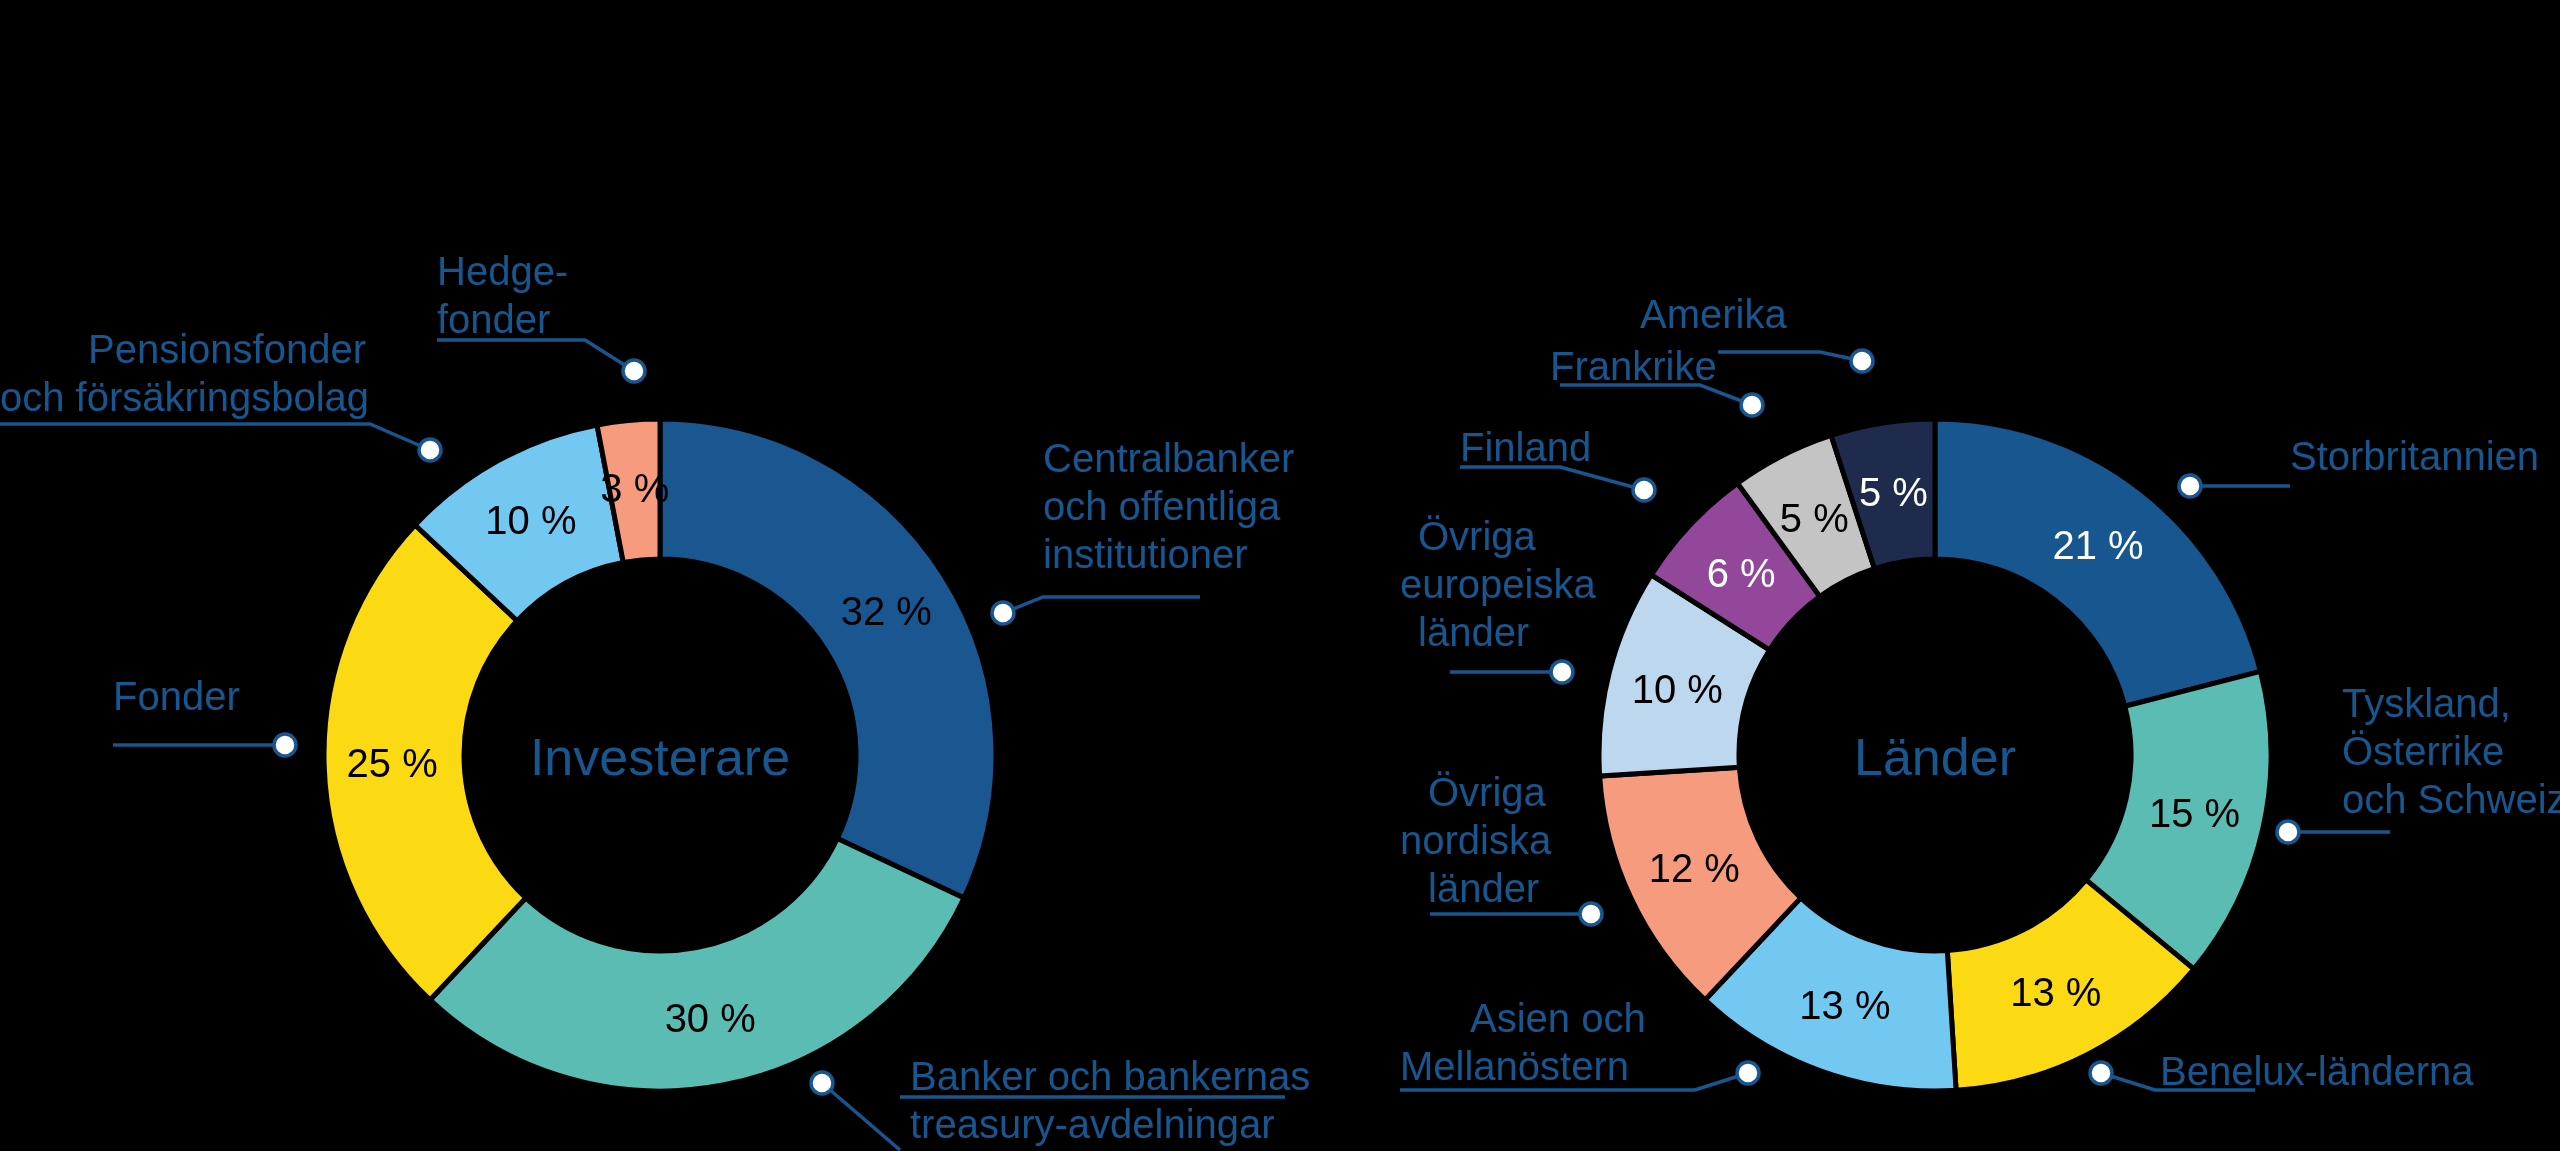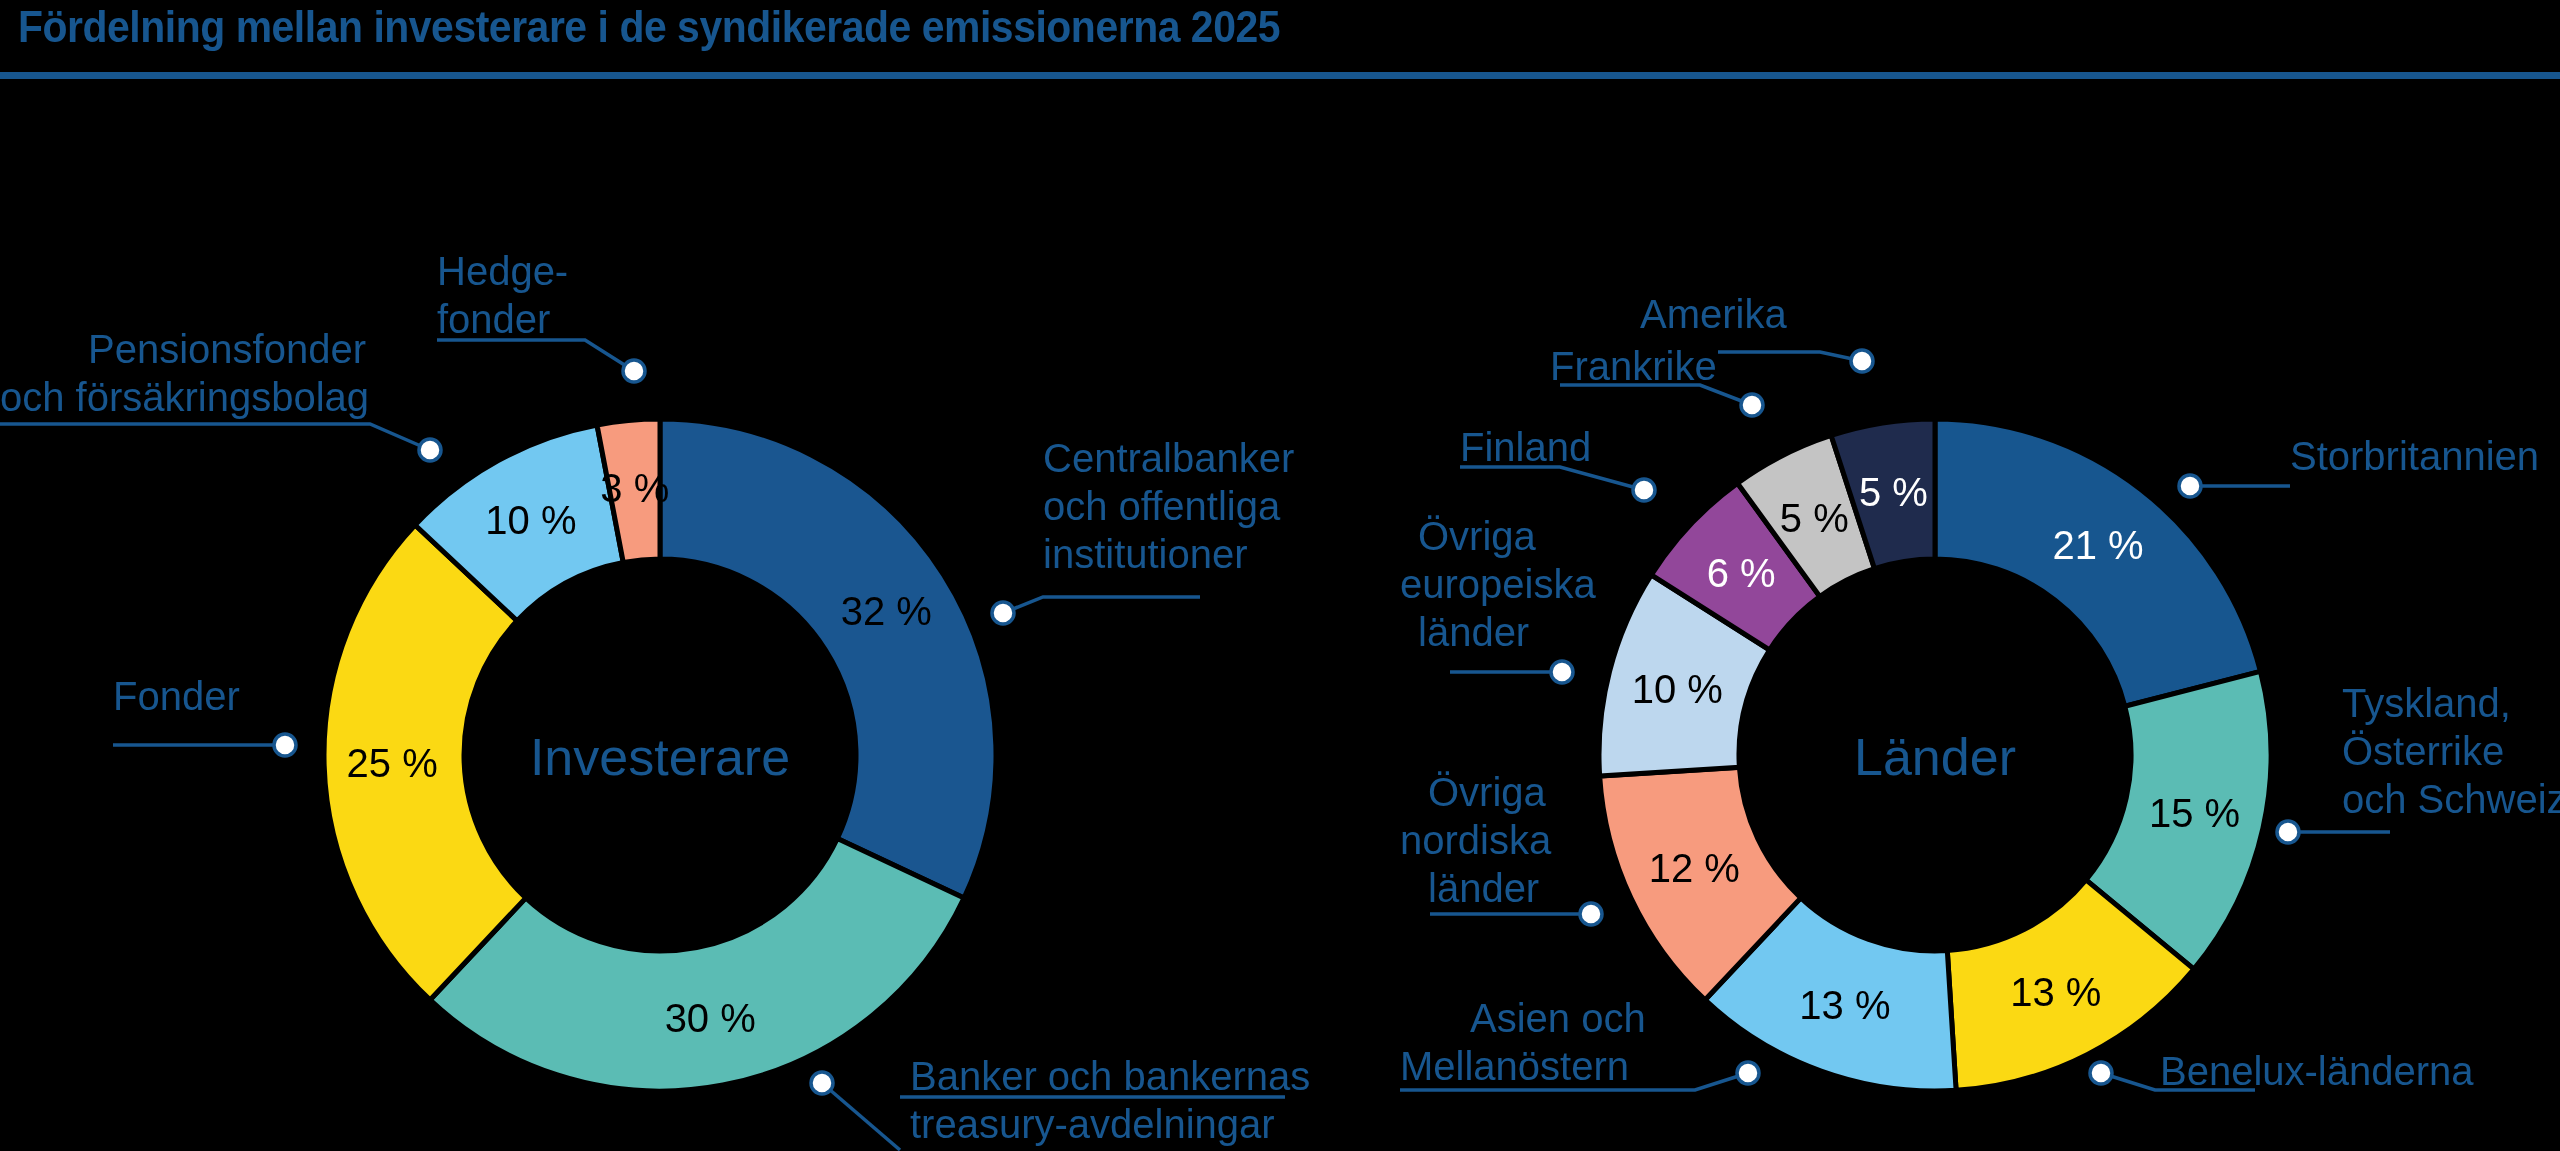--- a/index.html
+++ b/index.html
@@ -26,24 +26,20 @@
   .callout{font-family:"Liberation Sans","DejaVu Sans",sans-serif;
            font-size:40px;fill:#17568f;}
   .center-label{font-family:"Liberation Sans","DejaVu Sans",sans-serif;
            font-size:52px;fill:#17568f;text-anchor:middle;}
 </style>
 </head>
 <body>
 
 <div id="stage">
 
-  <div id="header">
-    <div id="chart-title">Fördelning mellan investerare i de syndikerade emissionerna 2025</div>
-    <div id="title-rule"></div>
-  </div>
 
   <svg id="charts" viewBox="0 0 2560 1151">
 
     <g id="donut-left">
       <g id="segs-left">
           <path d="M 660 419 A 336 336 0 0 1 964.0218896285826 898.0618419658645 L 837.3461022833399 838.4527411467543 A 196 196 0 0 0 660 559 Z" fill="#1a5690" class="seg"></path>
           <path d="M 964.0218896285826 898.0618419658645 A 336 336 0 0 1 429.9921724079606 999.9334588135943 L 525.828767237977 897.8778509745966 A 196 196 0 0 0 837.3461022833399 838.4527411467543 Z" fill="#5bbcb4" class="seg"></path>
           <path d="M 429.9921724079606 999.9334588135943 A 336 336 0 0 1 415.06654118640574 524.9921724079607 L 517.1221490254034 620.828767237977 A 196 196 0 0 0 525.828767237977 897.8778509745966 Z" fill="#fbd913" class="seg"></path>
           <path d="M 415.06654118640574 524.9921724079607 A 336 336 0 0 1 597.0398782991965 424.9514837551606 L 623.273262341198 562.471698857177 A 196 196 0 0 0 517.1221490254034 620.828767237977 Z" fill="#72c8f1" class="seg"></path>
           <path d="M 597.0398782991965 424.9514837551606 A 336 336 0 0 1 659.9999999999999 419 L 660 559 A 196 196 0 0 0 623.273262341198 562.471698857177 Z" fill="#f79b7e" class="seg"></path>

